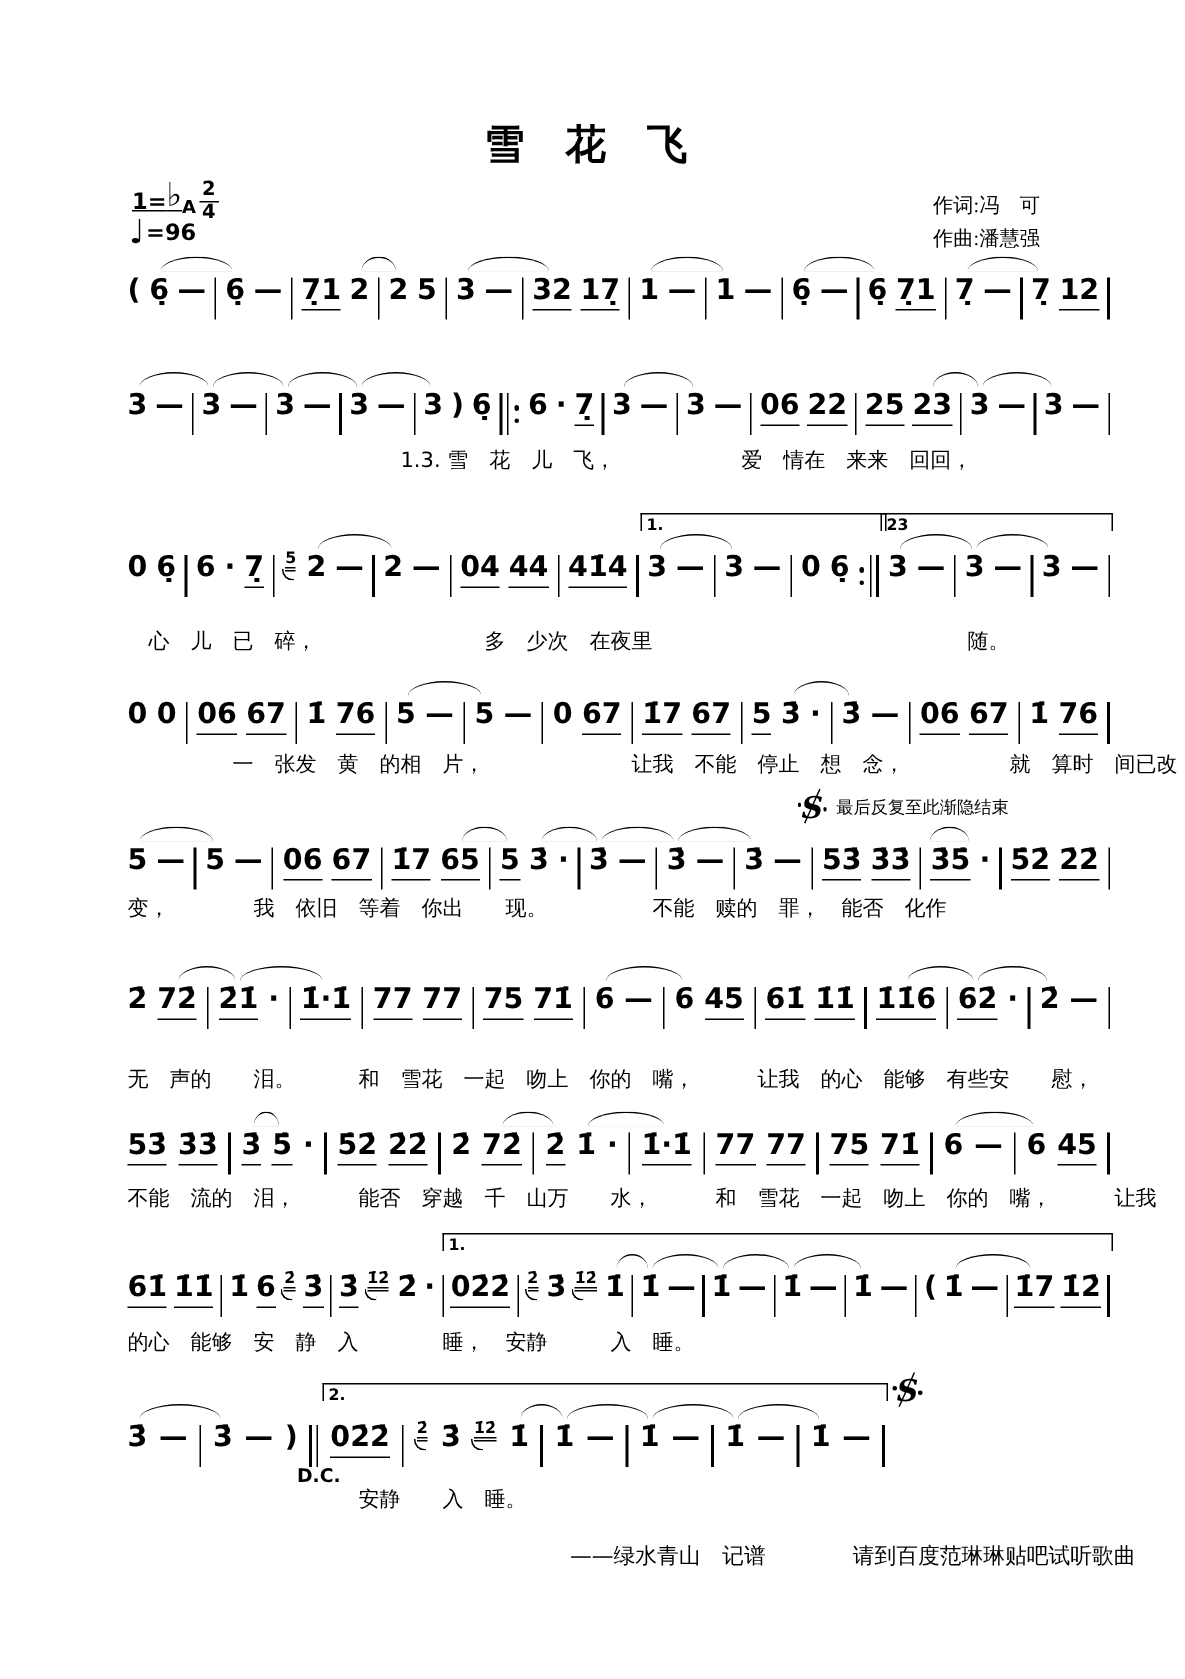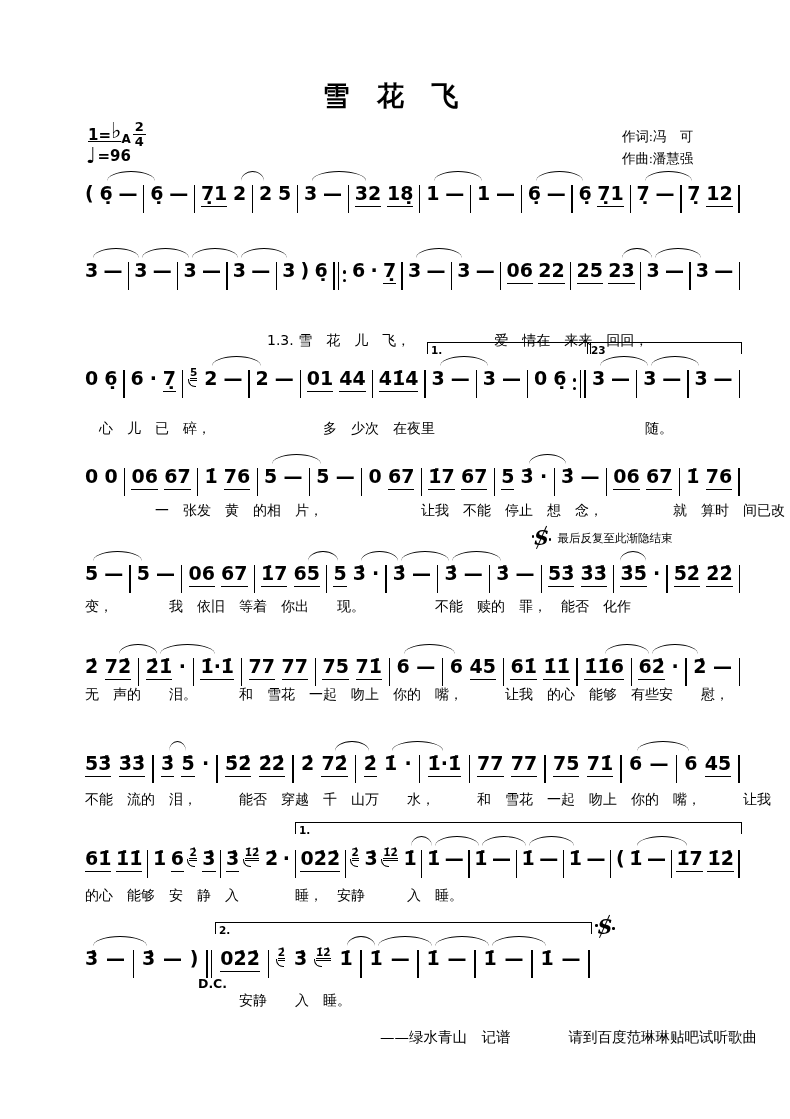--- a/index.html
+++ b/index.html
@@ -79,21 +79,21 @@
           <span class="note ul">7̣1</span>
           <span class="note">2</span>
           <span class="bar"></span>
           <span class="note">2</span>
           <span class="note">5</span>
           <span class="bar"></span>
           <span class="note">3</span>
           <span class="dash">—</span>
           <span class="bar"></span>
           <span class="note ul">32</span>
-          <span class="note ul">18̣</span>
+          <span class="note ul">17̣</span>
           <span class="bar"></span>
           <span class="note">1</span>
           <span class="dash">—</span>
           <span class="bar"></span>
           <span class="note">1</span>
           <span class="dash">—</span>
           <span class="bar"></span>
           <span class="note">6̣</span>
           <span class="dash">—</span>
           <span class="bar"></span>
@@ -162,39 +162,39 @@
           <span class="dash">—</span>
           <span class="bar"></span>
           <div class="arc" style="left: 7.5px; width: 46px;"></div>
           <div class="arc" style="left: 56.5px; width: 47px;"></div>
           <div class="arc" style="left: 106.5px; width: 46px;"></div>
           <div class="arc" style="left: 155.5px; width: 46px;"></div>
           <div class="arc" style="left: 330.5px; width: 46px;"></div>
           <div class="arc" style="left: 537px; width: 29.5px;"></div>
           <div class="arc" style="left: 569.5px; width: 46px;"></div>
         </div>
-        <div class="lyric" style="top: 81px; margin-top: 33px;">　　　　　　　　　　　　　1.3. 雪　花　儿　飞，　　　　　　爱　情在　来来　回回，</div>
+        <div class="lyric" style="top: 81px;">　　　　　　　　　　　　　1.3. 雪　花　儿　飞，　　　　　　爱　情在　来来　回回，</div>
       </div>
       <div class="system" style="top: 326px; left: 85px; width: 655px;">
         <div class="notes">
           <span class="note">0</span>
           <span class="note">6̣</span>
           <span class="bar"></span>
           <span class="note">6</span>
           <span class="augdot">·</span>
           <span class="note ul">7̣</span>
           <span class="bar"></span>
           <span class="note grace">5</span>
           <span class="note">2</span>
           <span class="dash">—</span>
           <span class="bar"></span>
           <span class="note">2</span>
           <span class="dash">—</span>
           <span class="bar"></span>
-          <span class="note ul">01</span>
+          <span class="note ul">04</span>
           <span class="note ul">44</span>
           <span class="bar"></span>
           <span class="note ul">41̇4</span>
           <span class="bar"></span>
           <span class="note">3</span>
           <span class="dash">—</span>
           <span class="bar"></span>
           <span class="note">3</span>
           <span class="dash">—</span>
           <span class="bar"></span>
@@ -352,21 +352,21 @@
           <span class="bar"></span>
           <span class="note">2̇</span>
           <span class="dash">—</span>
           <span class="bar"></span>
           <div class="arc" style="left: 34px; width: 38px;"></div>
           <div class="arc" style="left: 75px; width: 55px;"></div>
           <div class="arc" style="left: 318.5px; width: 51px;"></div>
           <div class="arc" style="left: 520px; width: 44px;"></div>
           <div class="arc" style="left: 567px; width: 45.5px;"></div>
         </div>
-        <div class="lyric" style="top: 72px;">无　声的　　泪。　　　和　雪花　一起　吻上　你的　嘴，　　　让我　的心　能够　有些安　　慰，</div>
+        <div class="lyric" style="top: 98px;">无　声的　　泪。　　　和　雪花　一起　吻上　你的　嘴，　　　让我　的心　能够　有些安　　慰，</div>
       </div>
       <div class="system" style="top: 711px; left: 85px; width: 655px;">
         <div class="notes">
           <span class="note ul">53̇</span>
           <span class="note ul">3̇3̇</span>
           <span class="bar"></span>
           <span class="note ul">3̇</span>
           <span class="note ul">5̇</span>
           <span class="augdot">·</span>
           <span class="bar"></span>

